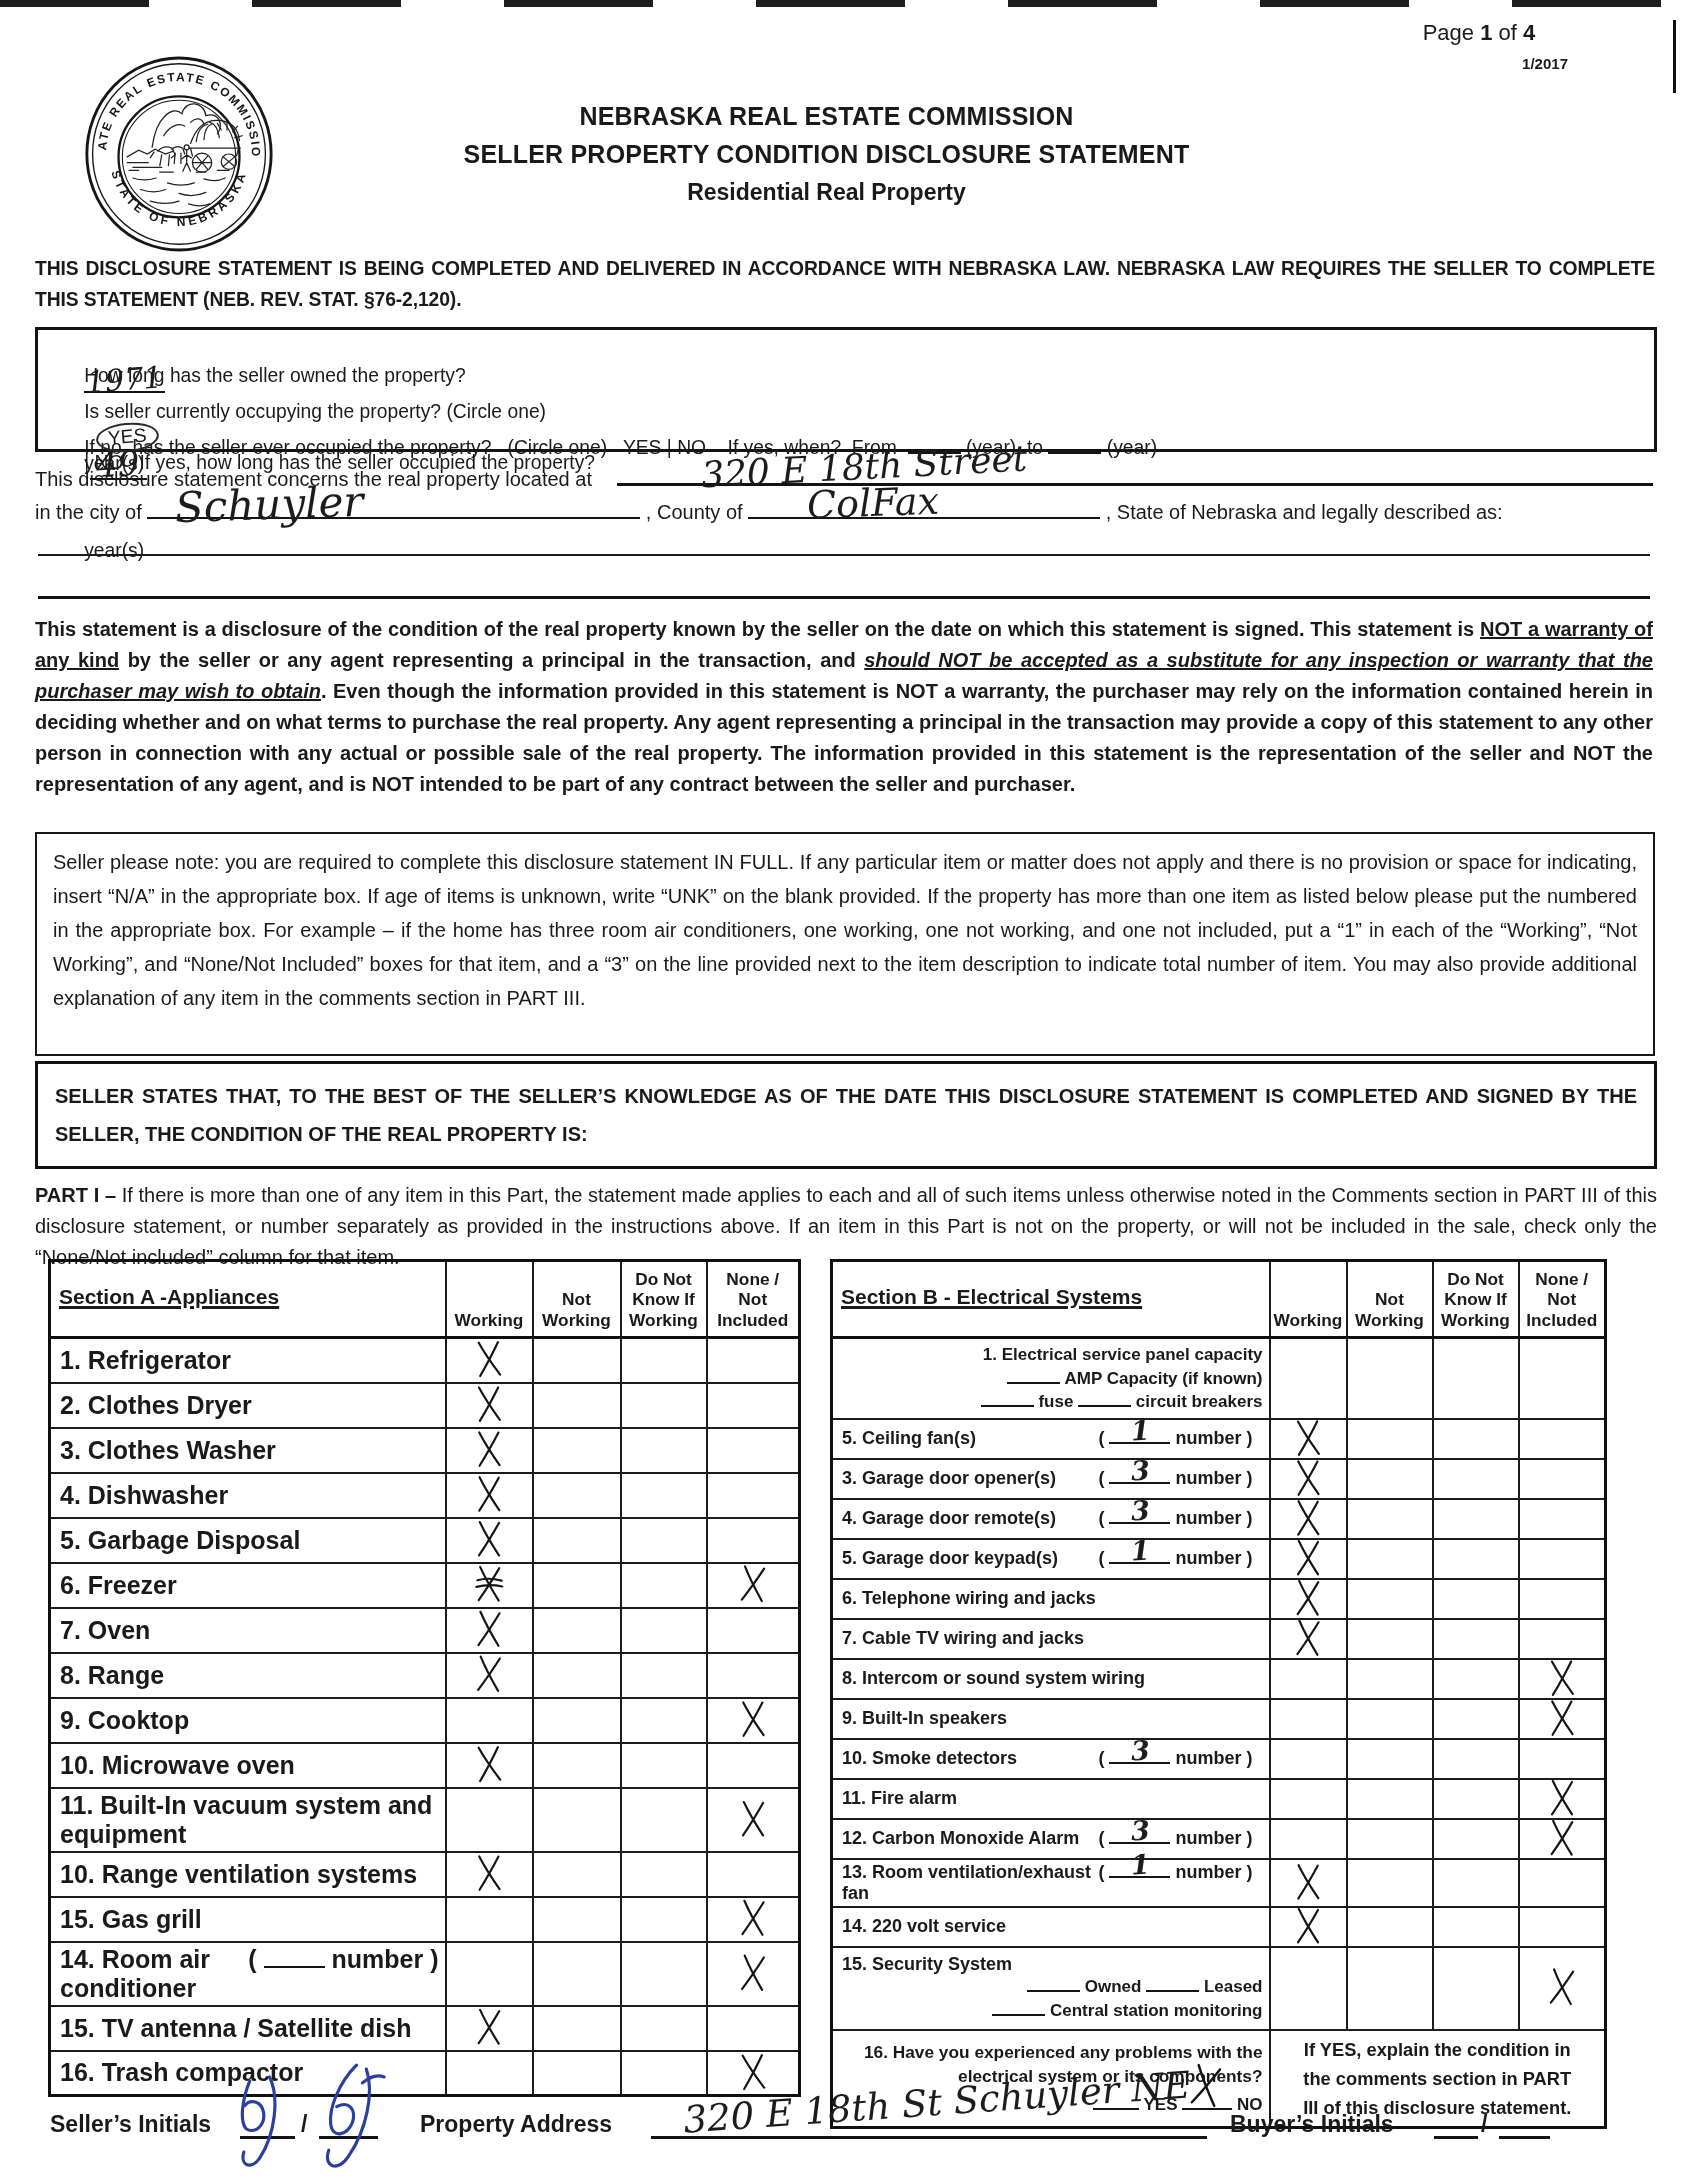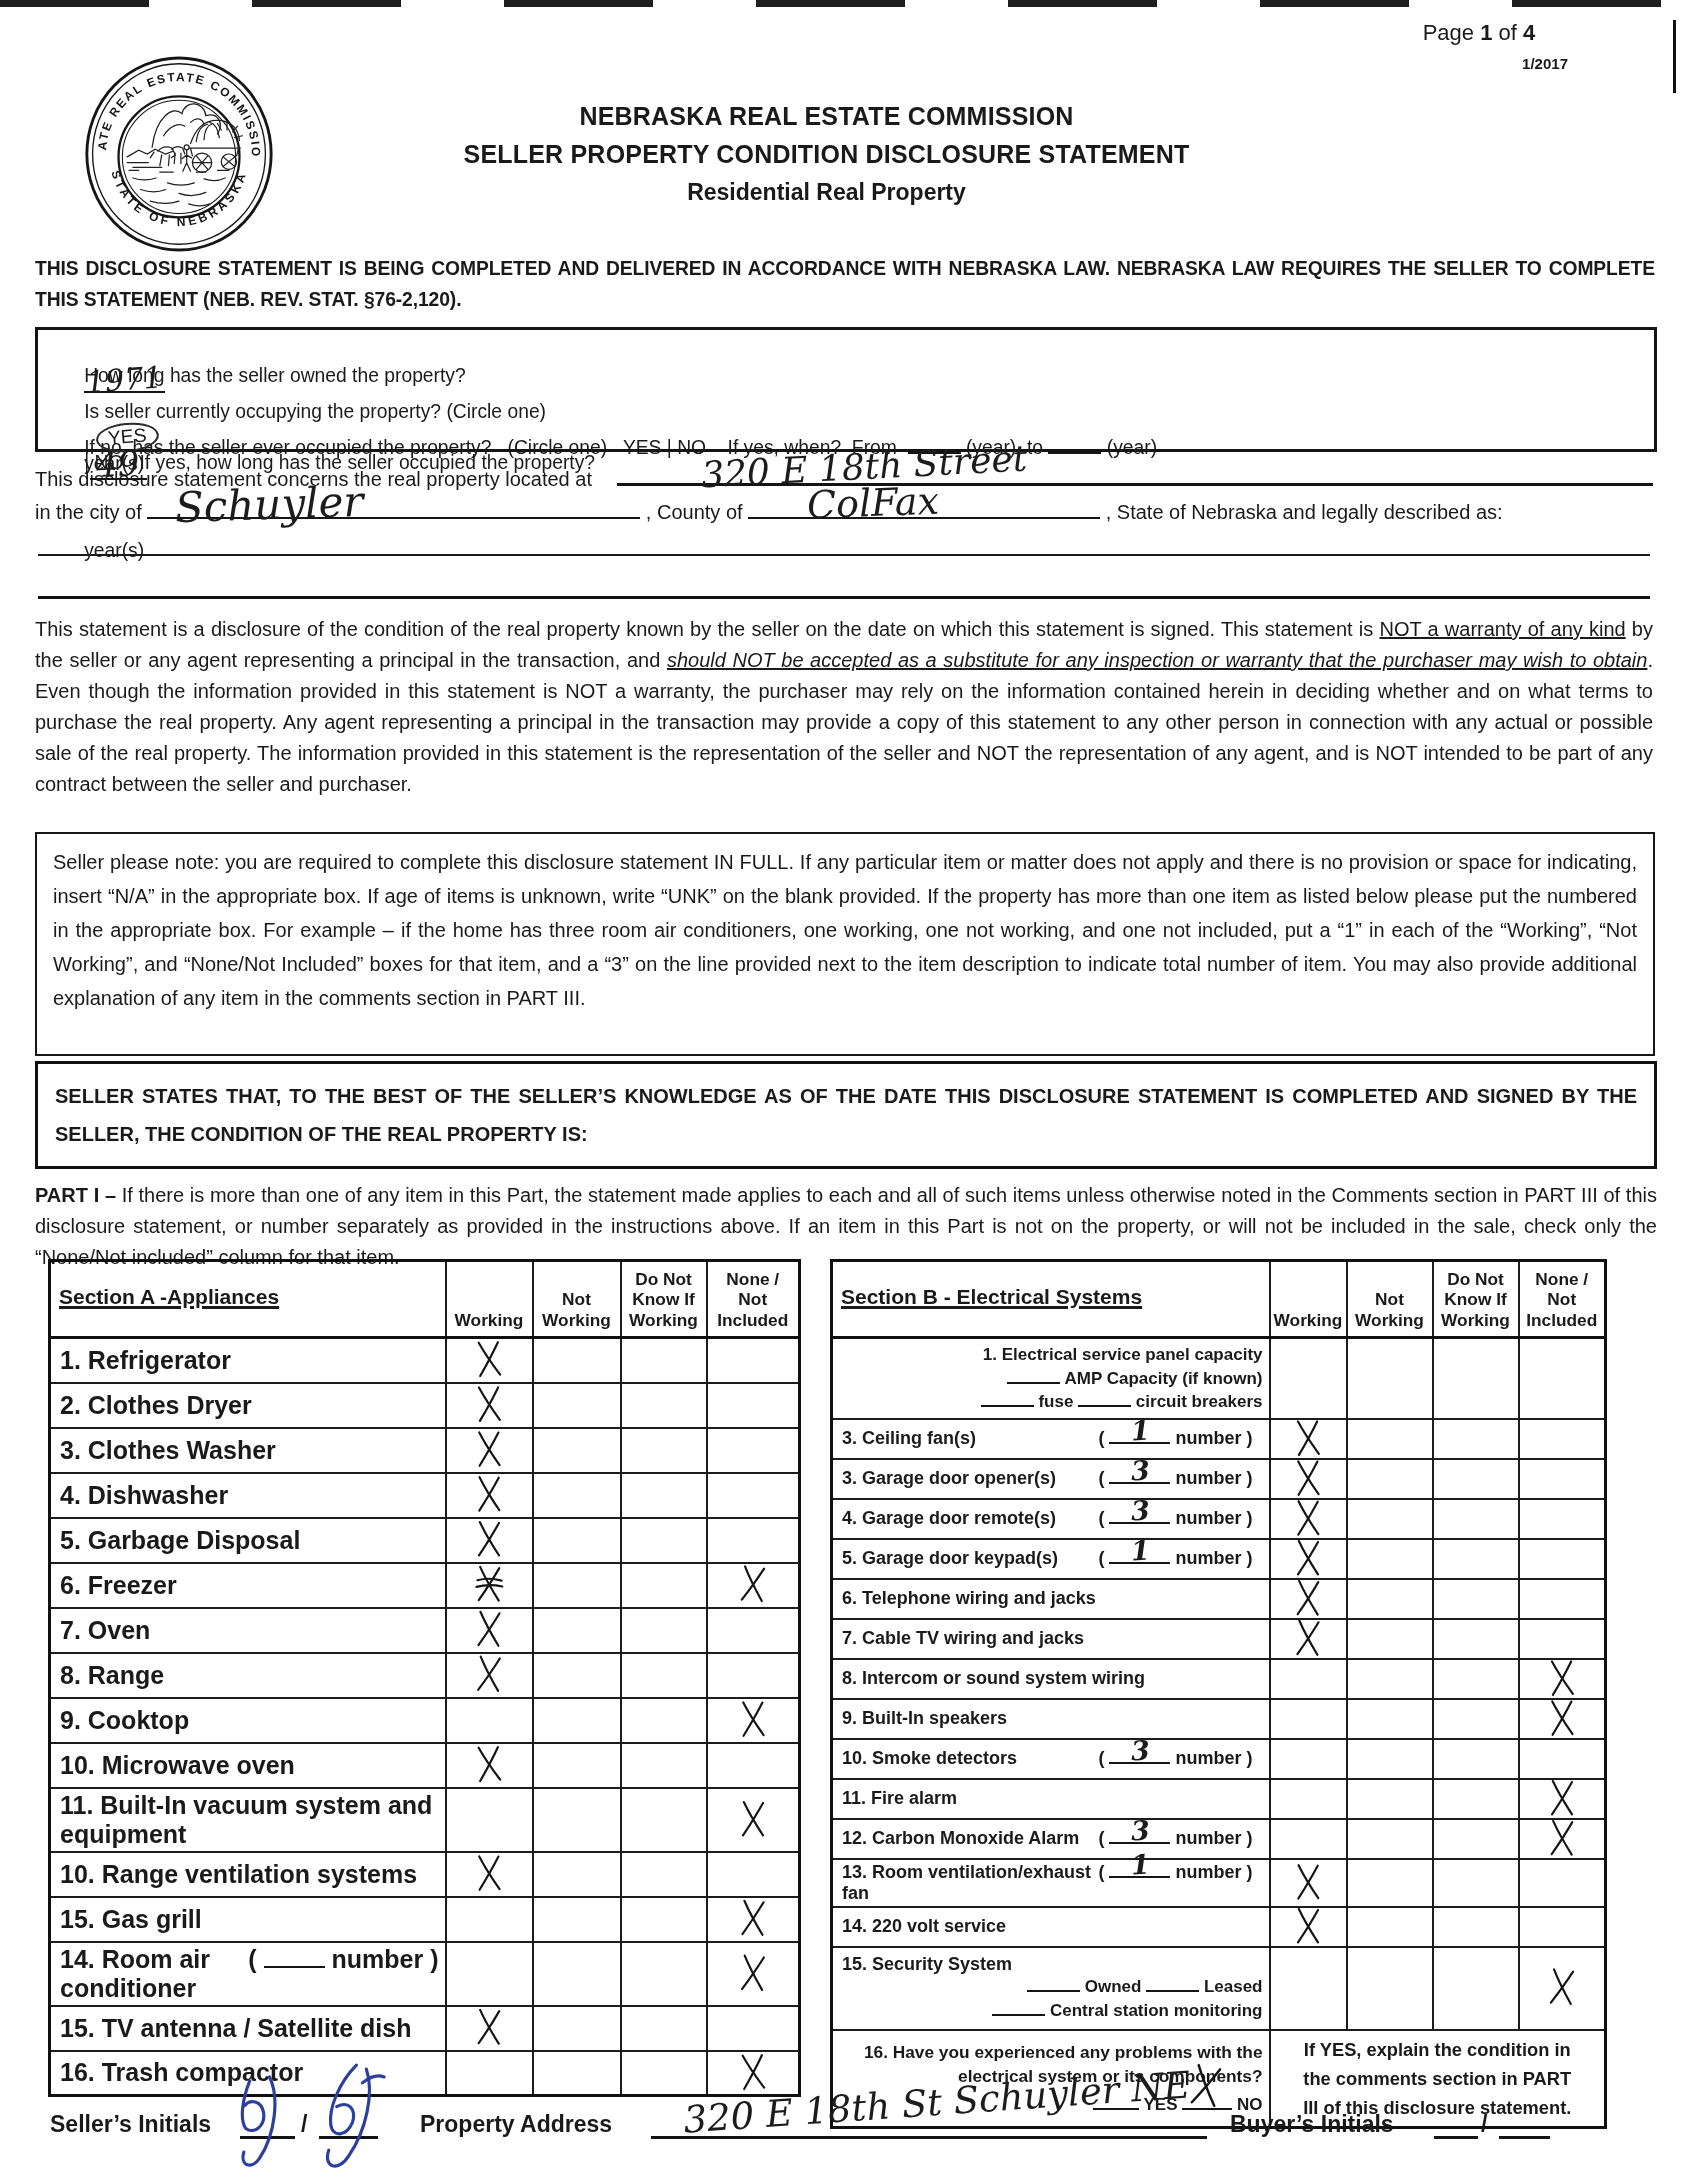--- a/index.html
+++ b/index.html
@@ -29,21 +29,21 @@
   .hand.abs{position:absolute;}
   .circle-yes{display:inline-block;border:2.5px solid #2b2b2b;border-radius:50%;
       padding:2px 10px 4px;margin:0 4px 0 12px;transform:rotate(-5deg);line-height:1;}
   
   .addr1{left:35px;top:459px;width:1618px;display:flex;font-size:20px;align-items:baseline;gap:17px;}
   .addr1 .fill{flex:1;position:relative;border-bottom:3px solid #141414;height:24px;margin-left:8px;}
   .addr2{left:35px;top:501px;width:1643px;font-size:20px;}
   .ruleA{left:38px;top:554px;width:1612px;border-bottom:2.5px solid #1a1a1a;}
   .ruleB{left:38px;top:596px;width:1612px;border-bottom:3px solid #111;}
   
-  .statement{left:35px;top:614px;width:1618px;font-size:20px;font-weight:400;line-height:31px;text-align:justify;}
+  .statement{left:35px;top:614px;width:1618px;font-size:20px;font-weight:700;line-height:31px;text-align:justify;}
   .seg-u{text-decoration:underline;text-decoration-thickness:2px;}
   .seg-ui{font-style:italic;text-decoration:underline;text-decoration-thickness:2px;}
   
   .notebox{left:35px;top:832px;width:1584px;height:198px;border:2.5px solid #161616;
       padding:11px 16px;font-size:20px;line-height:34px;text-align:justify;}
   
   .sellerbox{left:35px;top:1061px;width:1582px;border:3.5px solid #111;
       padding:13px 17px;font-size:20px;font-weight:700;line-height:38px;text-align:justify;}
   
   .part1{left:35px;top:1180px;width:1622px;font-size:20px;line-height:31px;text-align:justify;}
@@ -530,21 +530,21 @@
             <div class="mline ind"><span class="blank" style="width: 53px;"></span> fuse  <span class="blank" style="width: 53px;"></span> circuit breakers</div>
           </td>
           <td class="markcell"></td>
           <td class="markcell"></td>
           <td class="markcell"></td>
           <td class="markcell"></td>
         </tr>
         <tr>
           <td class="lbl">
             <div class="row-flex">
-              <span>3. Ceiling fan(s)</span>
+              <span>5. Ceiling fan(s)</span>
               <span class="count-group pushR">( <span class="blankw" style="width: 61px;"><span class="hand abs" style="font-size: 27px; left: 22px; bottom: -4px; transform: rotate(-3deg);">1</span></span> number )</span>
             </div>
           </td>
           <td class="markcell">
             <svg viewBox="0 0 36 46" width="30" height="42" class="xm" style="transform: translate(-50%, -53%) rotate(-3deg);">
               <path d="M7 3 Q 15 20 30 43" fill="none" stroke="#151515" stroke-width="2.6" stroke-linecap="round"></path>
               <path d="M30 4 Q 20 22 6 43" fill="none" stroke="#151515" stroke-width="2.6" stroke-linecap="round"></path>
             </svg>
           </td>
           <td class="markcell"></td>

